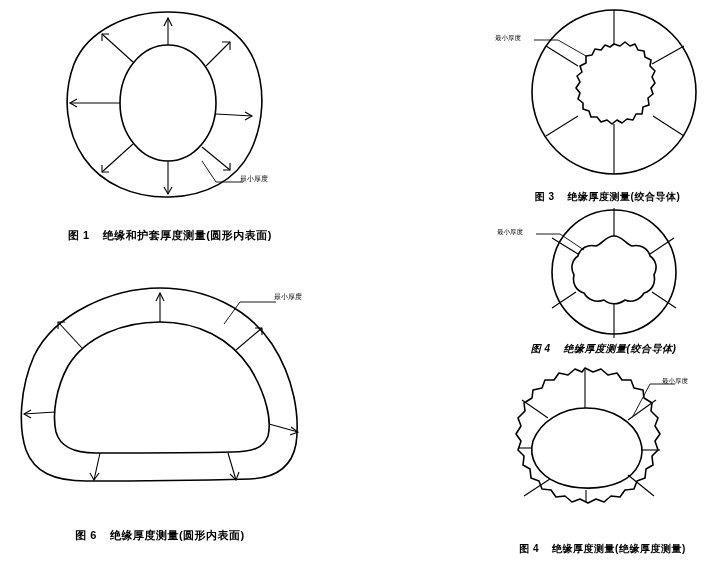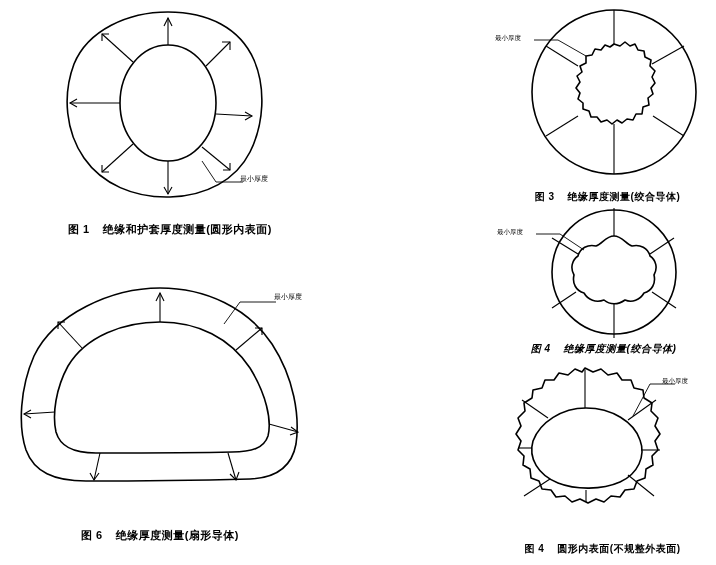--- a/index.html
+++ b/index.html
@@ -114,21 +114,21 @@
       <path class="arrowline" d="M37 95 L30 99 L37 103"></path>
 
       <path class="arrowline" d="M93 58 L62 30"></path>
       <path class="arrowline" d="M69 30 L62 30 L62 37"></path>
     </g>
 
     <path class="leader" d="M162 157 L176 178 L203 178"></path>
   </svg>
 </div>
 <div class="annot" style="left:240px; top:174px;">最小厚度</div>
-<div class="caption" style="left:30px; top:222px; width:280px;">
+<div class="caption" style="left:30px; top:228px; width:280px;">
   <span class="num">图 1</span><span>绝缘和护套厚度测量(圆形内表面)</span>
 </div>
 
 <div class="figure" style="left:10px; top:280px; width:300px; height:240px;">
   <svg width="300" height="240" viewBox="0 0 300 240">
 
     <path class="outline" d="M150 8
       C 196 8 238 28 262 64
       C 284 98 290 136 286 164
       C 282 186 266 198 240 199
@@ -168,21 +168,21 @@
 
       <path class="arrowline" d="M72 68 L48 42"></path>
       <path class="arrowline" d="M55 42 L48 42 L48 49"></path>
     </g>
 
     <path class="leader" d="M214 44 L230 22 L266 22"></path>
   </svg>
 </div>
 <div class="annot" style="left:274px; top:292px;">最小厚度</div>
 <div class="caption" style="left:20px; top:528px; width:280px;">
-  <span class="num">图 6</span><span>绝缘厚度测量(扇形导体)</span>
+  <span class="num">图 6</span><span>绝缘厚度测量(圆形内表面)</span>
 </div>
 
 <div class="figure" style="left:524px; top:4px; width:180px; height:180px;">
   <svg width="180" height="180" viewBox="0 0 180 180">
     <circle class="outline" cx="90" cy="88" r="82"></circle>
 
     <path class="inner" d="M90 40
       L96 42 L101 38 L106 42 L111 40 L114 46 L120 47 L121 53 L127 56 L126 62 L131 67 L128 73
       L131 79 L127 84 L129 90 L124 94 L125 101 L119 103 L118 110 L112 110 L109 116 L103 115
       L98 119 L93 116 L88 120 L83 116 L77 118 L73 113 L67 113 L65 107 L59 105 L59 99 L54 95
@@ -259,14 +259,14 @@
       <path class="spoke" d="M116 130 L116 142"></path>
       <path class="spoke" d="M80 119 L54 136"></path>
       <path class="spoke" d="M62 88 L48 88"></path>
       <path class="spoke" d="M78 58 L52 40"></path>
     </g>
     <path class="leader" d="M163 56 L180 24 L205 24"></path>
   </svg>
 </div>
 <div class="annot small" style="left:662px; top:377px;">最小厚度</div>
 <div class="caption" style="left:490px; top:542px; width:225px; font-size:10px;">
-  <span class="num">图 4</span><span>圆形内表面(不规整外表面)</span>
+  <span class="num">图 4</span><span>绝缘厚度测量(绝缘厚度测量)</span>
 </div>
 
 </body></html>

